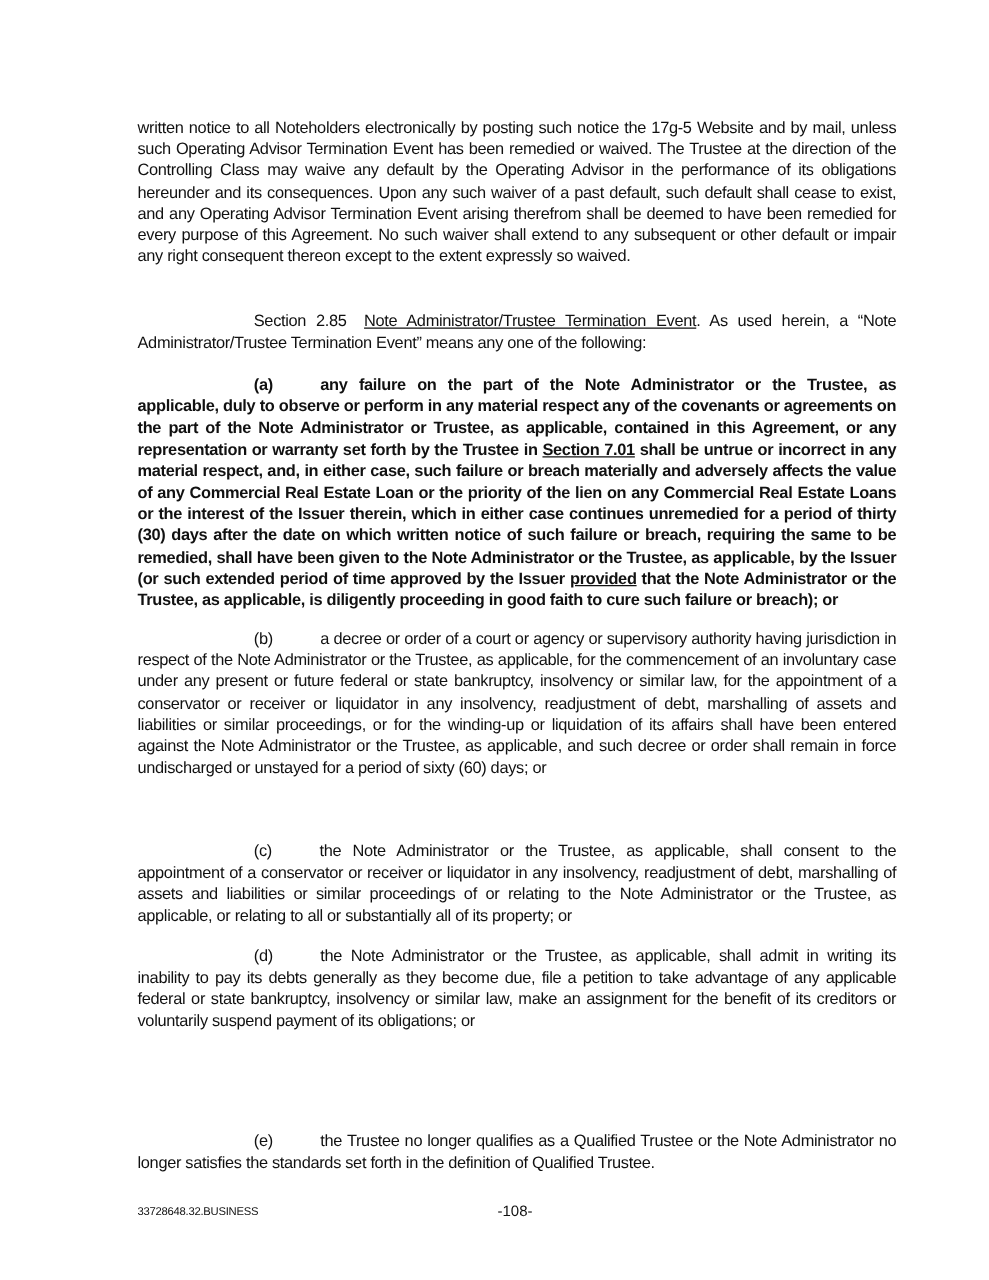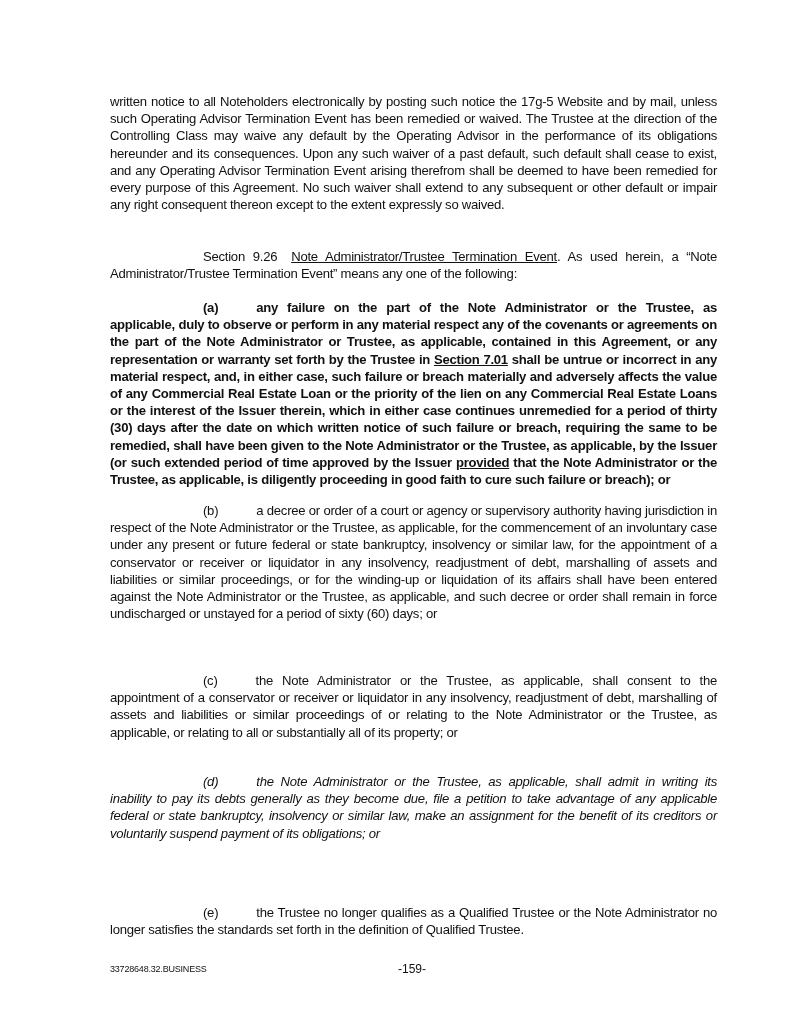--- a/index.html
+++ b/index.html
@@ -47,21 +47,21 @@
     .sec-gap {
       display: inline-block;
       width: 14px;
     }
     .u { text-decoration: underline; text-underline-offset: 1px; }
     #p1 { top: 93px; }
     #p2 { top: 248px; }
     #pa { top: 299px; font-weight: bold; }
     #pb { top: 502px; }
     #pc { top: 672px; }
-    #pd { top: 773px; font-style: italic; }
+    #pd { top: 756px; }
     #pe { top: 904px; }
     .footer-left {
       position: absolute;
       left: 94px;
       top: 964px;
       font-size: 9px;
       font-family: "Liberation Sans", sans-serif;
       letter-spacing: -0.2px;
       color: #111;
     }
@@ -77,21 +77,21 @@
 </head>
 <body>
 
 <div class="page">
 
   <div class="body-text" id="p1">
     <p class="para">written notice to all Noteholders electronically by posting such notice the 17g-5 Website and by mail, unless such Operating Advisor Termination Event has been remedied or waived.  The Trustee at the direction of the Controlling Class may waive any default by the Operating Advisor in the performance of its obligations hereunder and its consequences.  Upon any such waiver of a past default, such default shall cease to exist, and any Operating Advisor Termination Event arising therefrom shall be deemed to have been remedied for every purpose of this Agreement.  No such waiver shall extend to any subsequent or other default or impair any right consequent thereon except to the extent expressly so waived.</p>
   </div>
 
   <div class="body-text" id="p2">
-    <p class="para"><span class="indent"></span><span>Section 9.26</span><span class="sec-gap"></span><span class="u">Note Administrator/Trustee Termination Event</span><span>.  As used herein, a “Note Administrator/Trustee Termination Event”  means any one of the following:</span></p>
+    <p class="para"><span class="indent"></span><span>Section 2.85</span><span class="sec-gap"></span><span class="u">Note Administrator/Trustee Termination Event</span><span>.  As used herein, a “Note Administrator/Trustee Termination Event”  means any one of the following:</span></p>
   </div>
 
   <div class="body-text" id="pa">
     <p class="para"><span class="indent"></span><span>(a)</span><span class="label-gap"></span><span>any failure on the part of the Note Administrator or the Trustee, as applicable, duly to observe or perform in any material respect any of the covenants or agreements on the part of the Note Administrator or Trustee, as applicable, contained in this Agreement, or any representation or warranty set forth by the Trustee in </span><span class="u">Section 7.01</span><span> shall be untrue or incorrect in any material respect, and, in either case, such failure or breach materially and adversely affects the value of any Commercial Real Estate Loan or the priority of the lien on any Commercial Real Estate Loans or the interest of the Issuer therein, which in either case continues unremedied for a period of thirty (30) days after the date on which written notice of such failure or breach, requiring the same to be remedied, shall have been given to the Note Administrator or the Trustee, as applicable, by the Issuer (or such extended period of time approved by the Issuer </span><span class="u">provided</span><span> that the Note Administrator or the Trustee, as applicable, is diligently proceeding in good faith to cure such failure or breach); or</span></p>
   </div>
 
   <div class="body-text" id="pb">
     <p class="para"><span class="indent"></span><span>(b)</span><span class="label-gap"></span><span>a decree or order of a court or agency or supervisory authority having jurisdiction in respect of the Note Administrator or the Trustee, as applicable, for the commencement of an involuntary case under any present or future federal or state bankruptcy, insolvency or similar law, for the appointment of a conservator or receiver or liquidator in any insolvency, readjustment of debt, marshalling of assets and liabilities or similar proceedings, or for the winding-up or liquidation of its affairs shall have been entered against the Note Administrator or the Trustee, as applicable, and such decree or order shall remain in force undischarged or unstayed for a period of sixty (60) days; or</span></p>
   </div>
 
@@ -101,15 +101,15 @@
 
   <div class="body-text" id="pd">
     <p class="para"><span class="indent"></span><span>(d)</span><span class="label-gap"></span><span>the Note Administrator or the Trustee, as applicable, shall admit in writing its inability to pay its debts generally as they become due, file a petition to take advantage of any applicable federal or state bankruptcy, insolvency or similar law, make an assignment for the benefit of its creditors or voluntarily suspend payment of its obligations; or</span></p>
   </div>
 
   <div class="body-text" id="pe">
     <p class="para"><span class="indent"></span><span>(e)</span><span class="label-gap"></span><span>the Trustee no longer qualifies as a Qualified Trustee or the Note Administrator no longer satisfies the standards set forth in the definition of Qualified Trustee.</span></p>
   </div>
 
   <div class="footer-left">33728648.32.BUSINESS</div>
-  <div class="footer-center">-159-</div>
+  <div class="footer-center">-108-</div>
 
 </div>
 
 </body></html>

